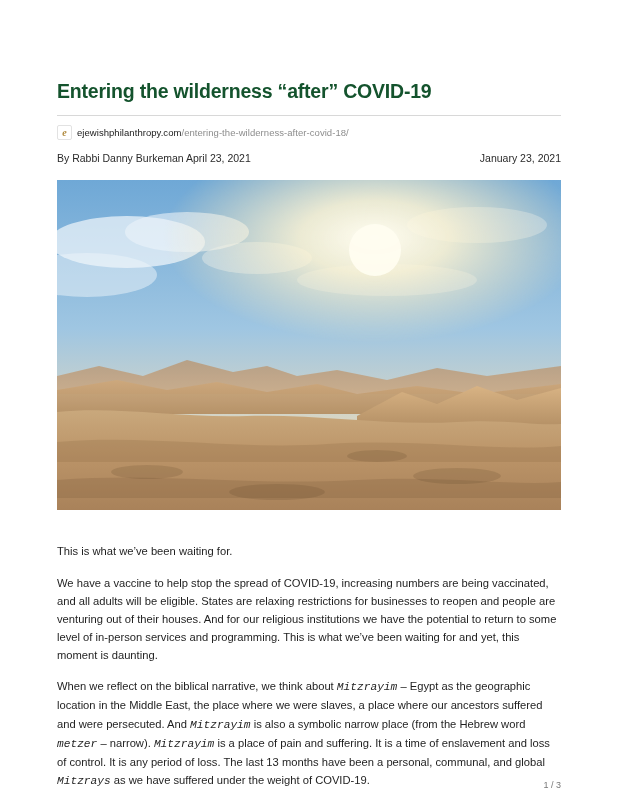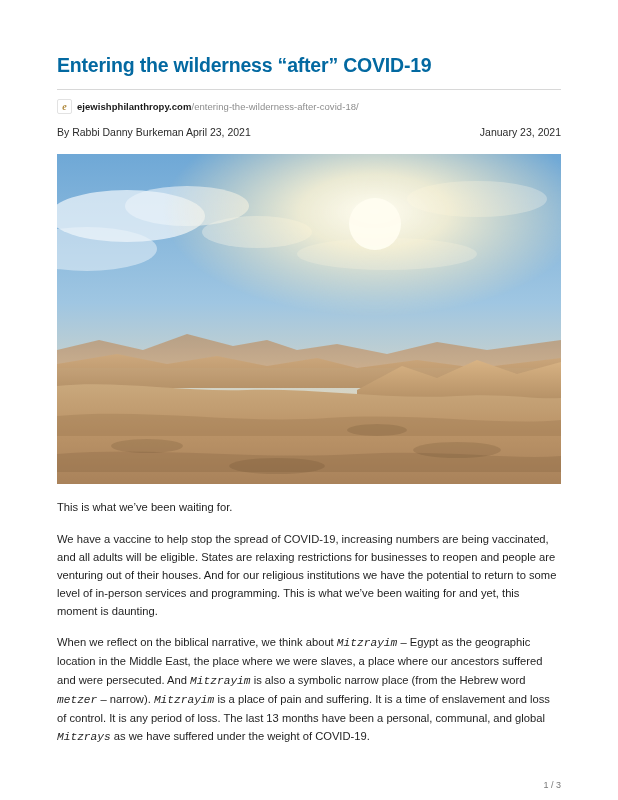--- a/index.html
+++ b/index.html
@@ -21,24 +21,24 @@
   .content {
     position: absolute;
     left: 57px;
     top: 0;
     width: 504px;
     height: 800px;
   }
   .doc-title {
     font-size: 19.5px;
     font-weight: bold;
-    color: #0369a1;
+    color: #14532d;
     letter-spacing: -0.2px;
     margin: 0;
-    padding-top: 54px;
+    padding-top: 80px;
     line-height: 1.2;
   }
   .title-rule {
     border: 0;
     border-top: 1px solid #d8d8d8;
     margin: 12px 0 0 0;
   }
   .source-line {
     display: flex;
     align-items: center;
@@ -58,21 +58,21 @@
     justify-content: center;
     font-family: "Liberation Serif", serif;
     font-style: italic;
     font-weight: bold;
     font-size: 10px;
     color: #b08a3e;
     line-height: 1;
   }
   .source-domain {
     color: #1a1a1a;
-    font-weight: bold;
+    font-weight: normal;
   }
   .source-path {
     color: #8d8d8d;
   }
   .byline-row {
     display: flex;
     justify-content: space-between;
     align-items: flex-end;
     margin-top: 12px;
     font-size: 10.5px;
@@ -88,21 +88,21 @@
     position: relative;
     overflow: hidden;
     background: #c8a684;
   }
   .hero svg {
     display: block;
     width: 100%;
     height: 100%;
   }
   .body-text {
-    margin-top: 14px;
+    margin-top: 32px;
     font-size: 11.2px;
     line-height: 1.62;
     color: #1e1e1e;
   }
   .body-text p {
     margin: 0 0 13px 0;
   }
   .body-text p:last-child {
     margin-bottom: 0;
   }

